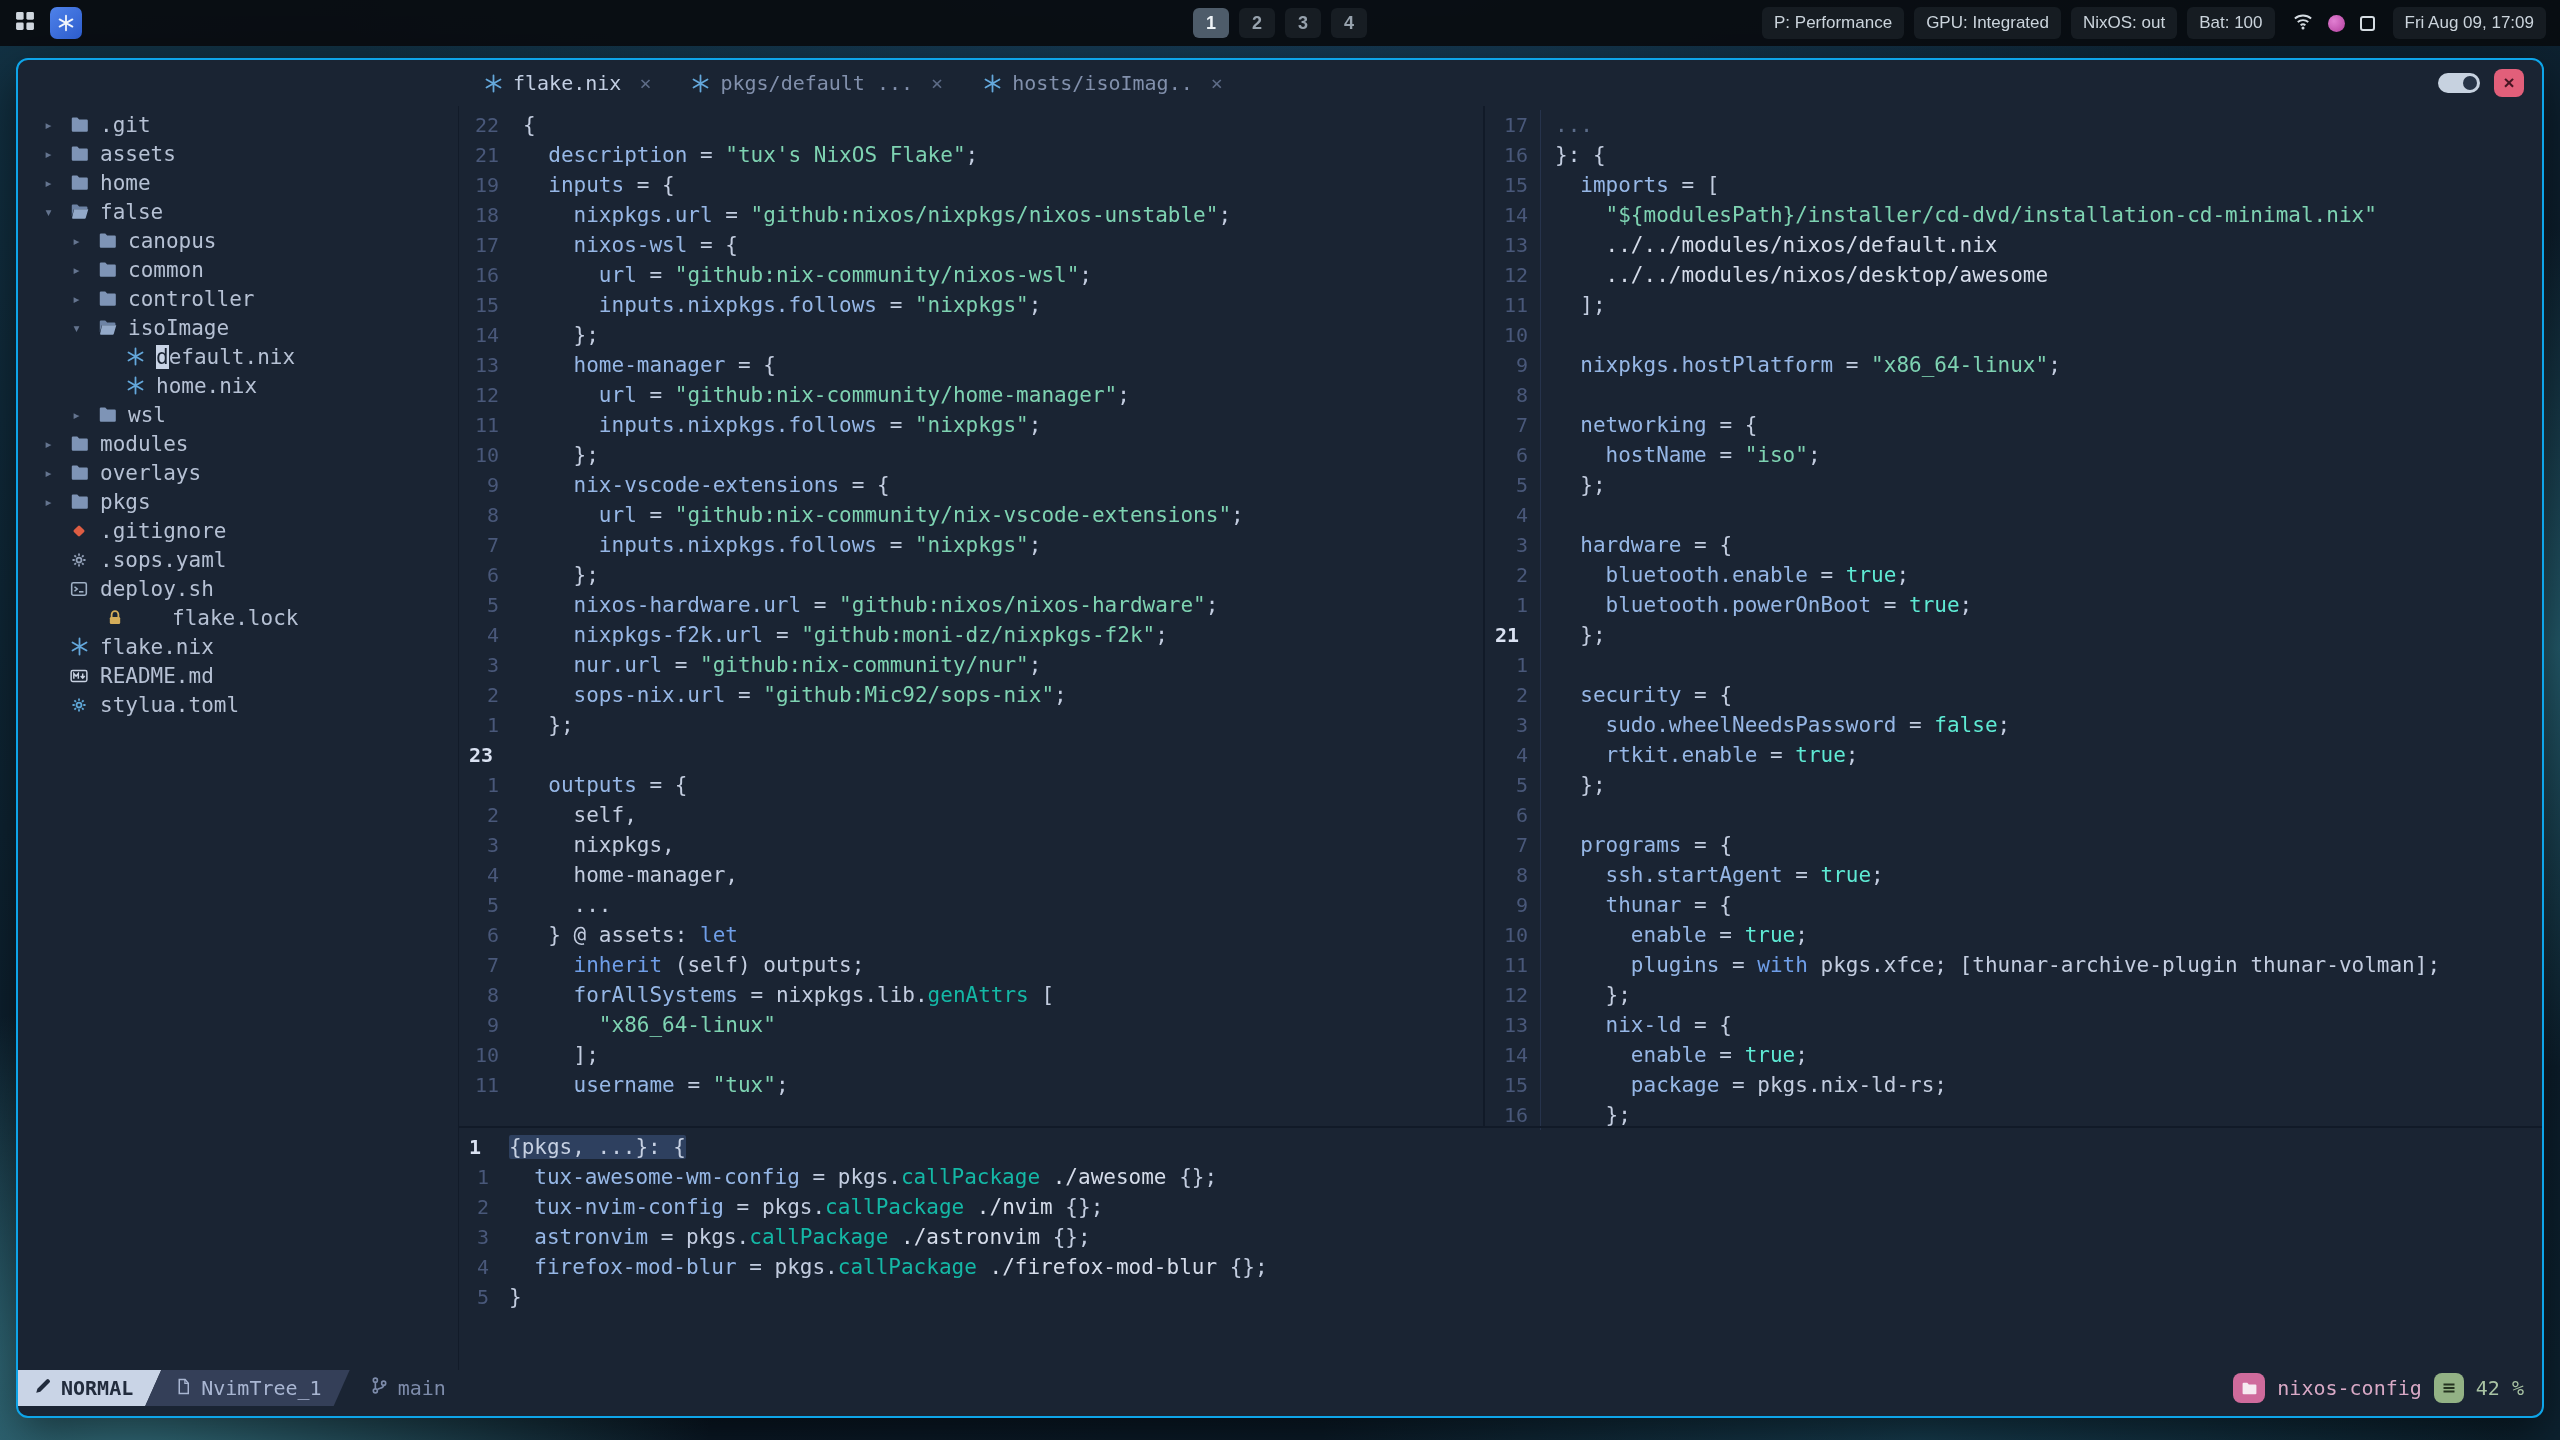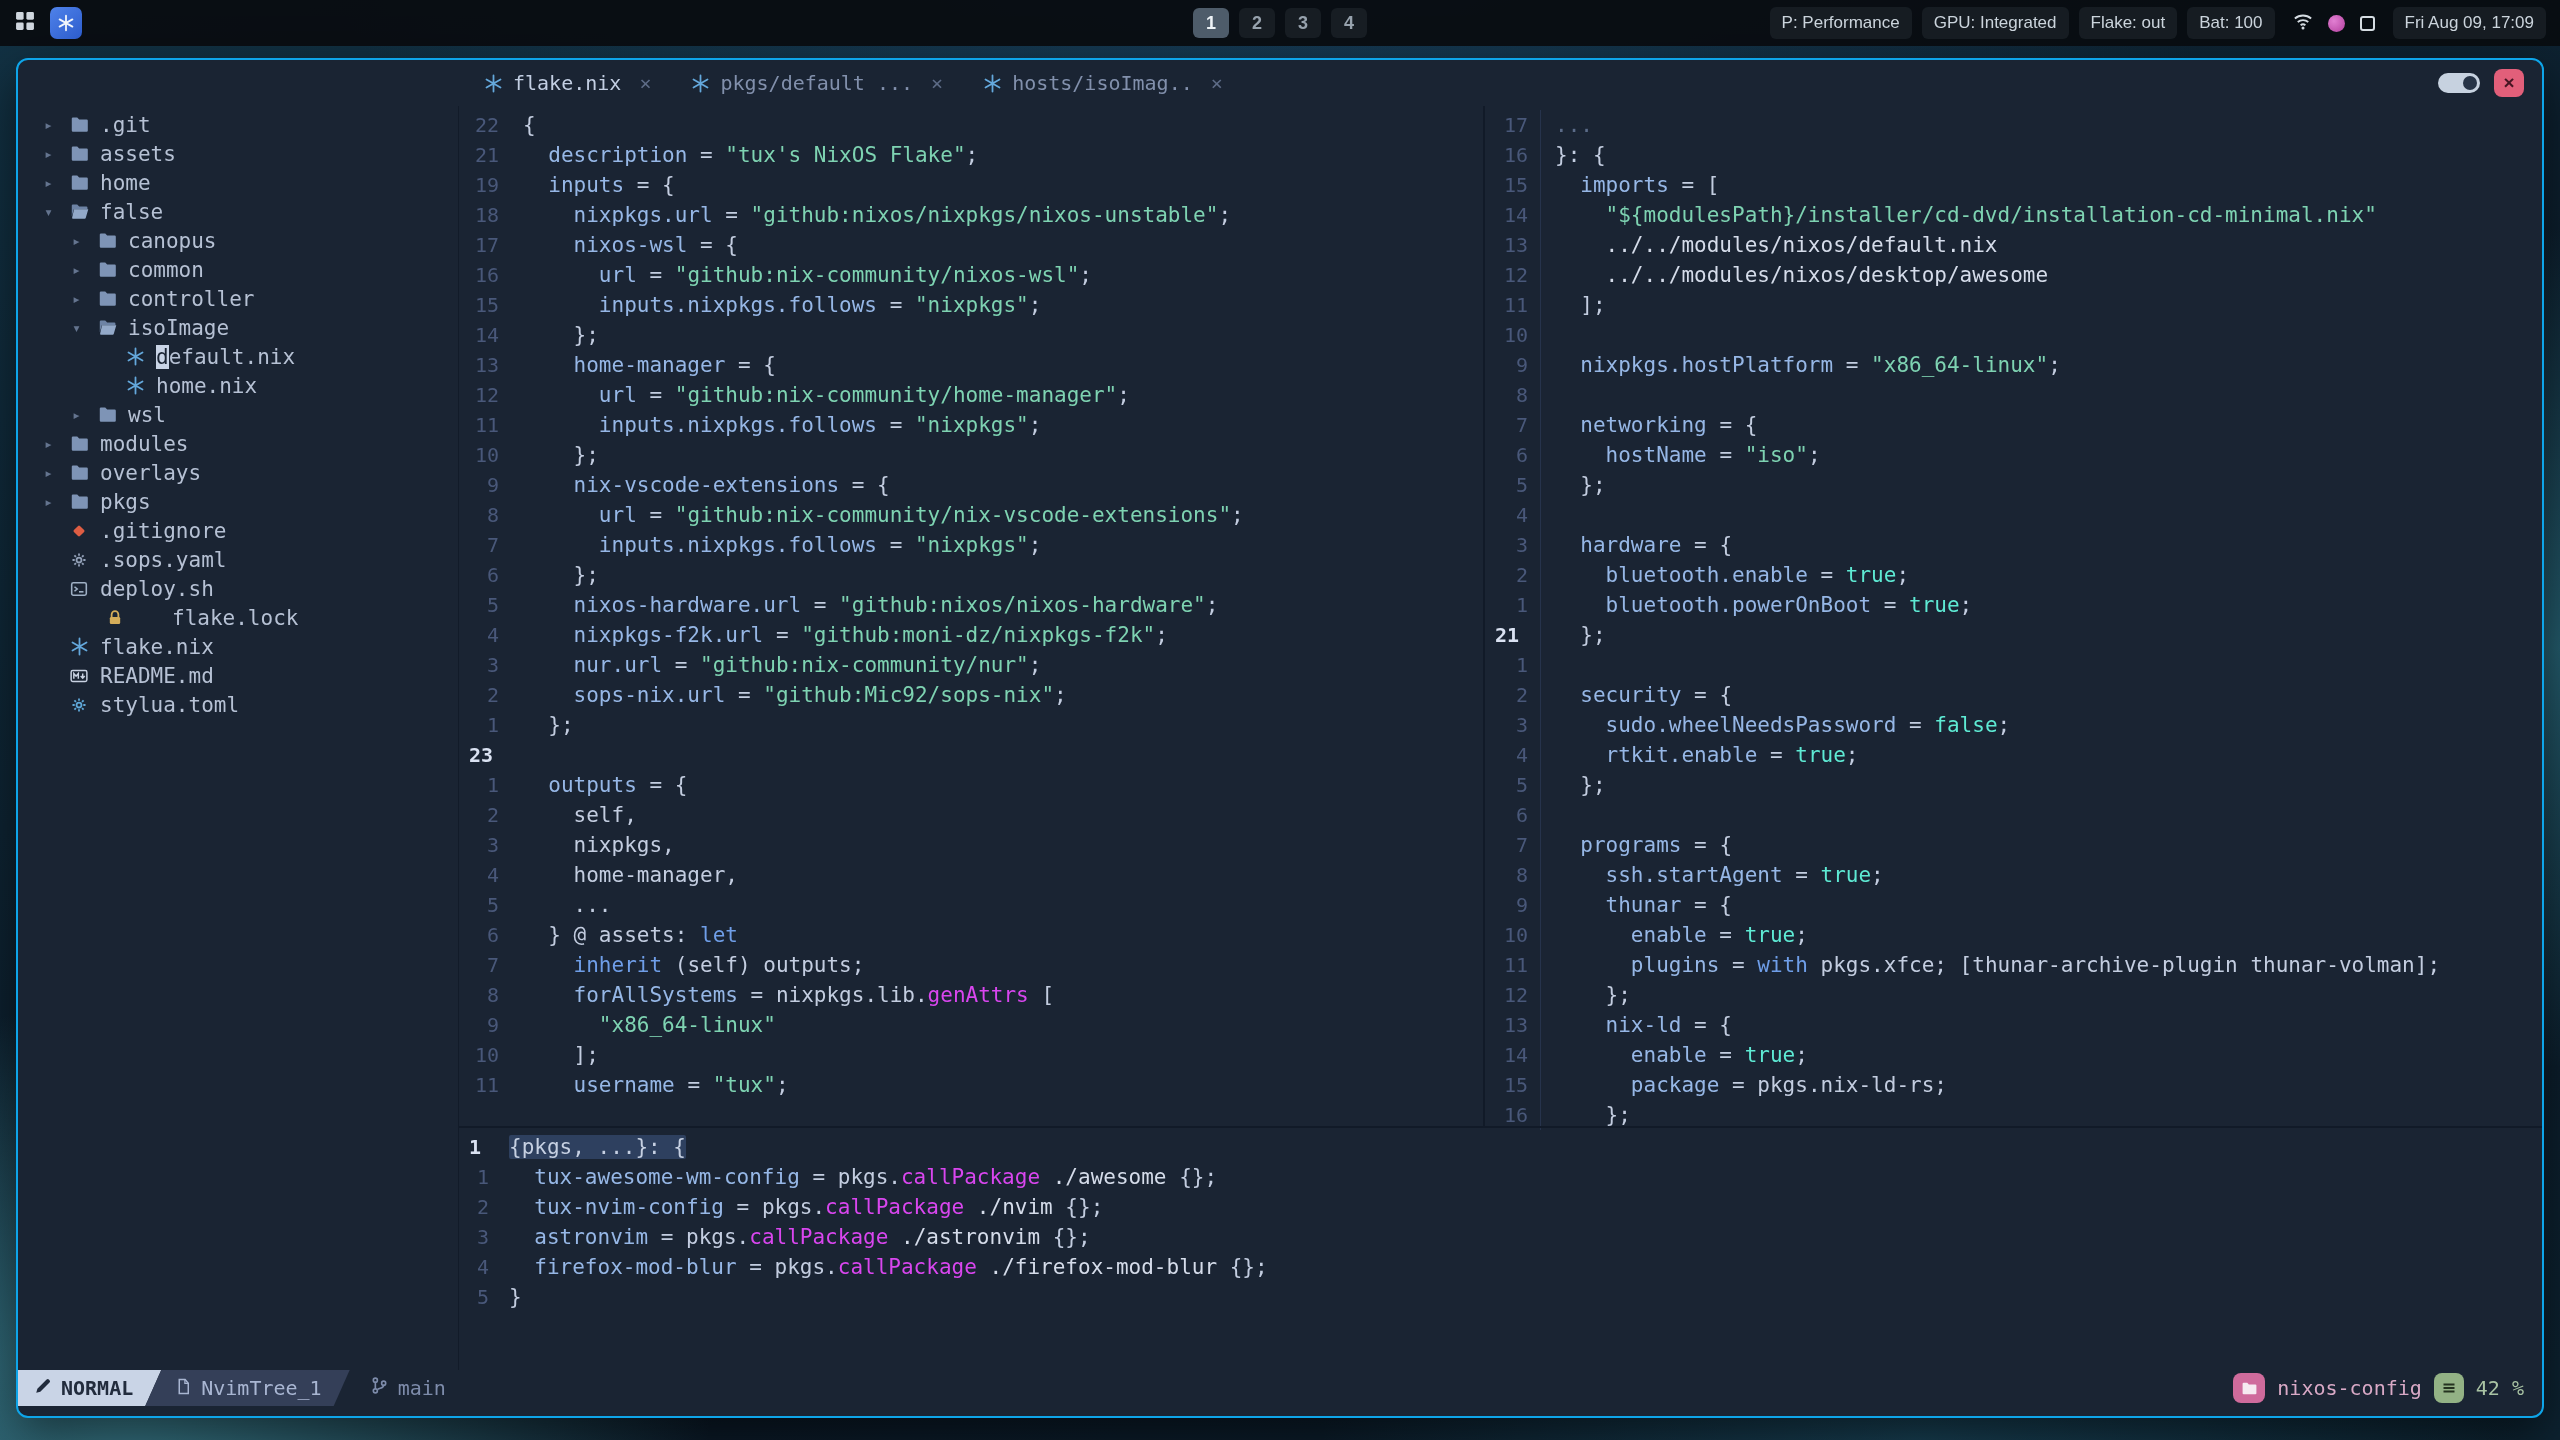--- a/index.html
+++ b/index.html
@@ -84,21 +84,21 @@
   .lnum.cur { justify-content:flex-start; padding-left:10px; padding-right:0;
     color:#dae2f2; font-weight:bold; }
   .pane-right .lnum { border-right:1px solid #26334c; margin-right:6px; padding-right:12px; }
   .pane-bottom .lnum { flex-basis:42px; padding-right:12px; }
   .code { display:flex; align-items:center; padding-left:8px; }
   .tk-fg  { color:#c3cde0; }
   .tk-at  { color:#96b7e6; }
   .tk-st  { color:#7ed3b2; }
   .tk-bo  { color:#5eead4; }
   .tk-kw  { color:#6f9ee8; }
-  .tk-fn  { color:#d946ef; }
+  .tk-fn  { color:#14b8a6; }
   .tk-pa  { color:#d5dcea; }
   .tk-dim { color:#5b6b88; }
   .tk-sel { background:#2e405f; color:#c6d0e2; border-radius:2px; }
 
   
   .statusline { flex:0 0 36px; margin-bottom:10px; display:flex; align-items:center;
     font-family:"DejaVu Sans Mono", monospace; font-size:20px; }
   .seg-mode { background:#c9d4e6; color:#222c3d; font-weight:bold; display:flex; gap:9px;
     align-items:center; padding:0 28px 0 16px; height:36px;
     clip-path:polygon(0 0,100% 0,calc(100% - 16px) 100%,0 100%);text-align:right; }
@@ -142,21 +142,21 @@
   <div class="tb-center">
       <div class="ws active">1</div>
       <div class="ws">2</div>
       <div class="ws">3</div>
       <div class="ws">4</div>
     </div>
   <div class="tb-right">
     <span class="status-pills" style="display:flex;gap:10px;">
         <span class="pill">P: Performance</span>
         <span class="pill">GPU: Integrated</span>
-        <span class="pill">Flake: out</span>
+        <span class="pill">NixOS: out</span>
         <span class="pill">Bat: 100</span>
       </span>
     <span class="tb-icons">
       <span>
         <svg viewBox="0 0 16 16" width="20" height="20">
             <g fill="none" stroke="#d5dce2" stroke-width="1.5">
               <path d="M1.5 6a10 10 0 0 1 13 0"></path>
               <path d="M3.8 8.8a6.5 6.5 0 0 1 8.4 0"></path>
               <path d="M6.1 11.4a3 3 0 0 1 3.8 0"></path>
             </g>

